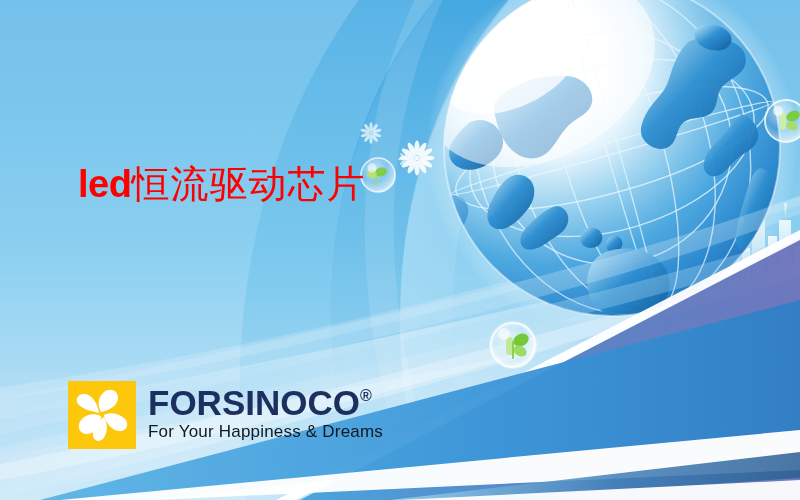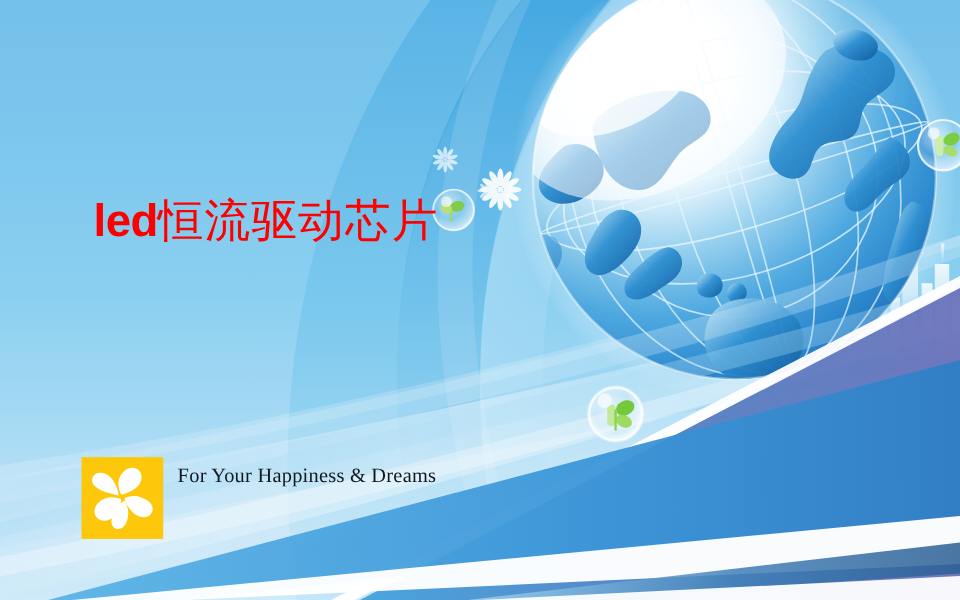--- a/index.html
+++ b/index.html
@@ -45,21 +45,21 @@
     font-family:"Liberation Sans",sans-serif;
     font-weight:bold;
     font-size:35px;
     color:#1C2F5E;
     letter-spacing:0px;
     line-height:1;
     white-space:nowrap;
   }
   #logo-wordmark .reg{font-size:16px;vertical-align:14px;font-weight:bold;}
   #logo-tagline{
-    font-family:Liberation Serif, serif;
+    font-family:Liberation Sans, sans-serif;
     font-size:17px;
     color:#111820;
     letter-spacing:0.2px;
     margin-top:2px;
     white-space:nowrap;
   }
 </style>
 </head>
 <body>
 
@@ -391,17 +391,18 @@
       <g fill="#FFFFFF">
 
         <path d="M33 31 C29 24, 30 16, 36 11 C43 6, 50 10, 50 17 C50 24, 42 29, 34 31 Z"></path>
         <path d="M33 35 C26 32, 18 33, 13 39 C8 46, 12 53, 19 53 C27 53, 32 44, 33 36 Z"></path>
         <path d="M31 32 C24 30, 16 29, 11 24 C6 19, 10 12, 17 13 C25 14, 30 24, 31 32 Z"></path>
         <path d="M36 34 C42 31, 50 32, 56 37 C62 42, 59 50, 52 50 C44 50, 38 42, 36 35 Z"></path>
         <path d="M36 36 C40 43, 40 52, 35 58 C30 62, 24 59, 25 52 C26 44, 32 38, 36 36 Z"></path>
       </g>
     </svg>
     <div id="logo-text">
+      <div id="logo-wordmark"><span>FORSINOCO</span><span class="reg">®</span></div>
       <div id="logo-tagline">For Your Happiness &amp; Dreams</div>
     </div>
   </div>
 
 </div>
 
 </body></html>

